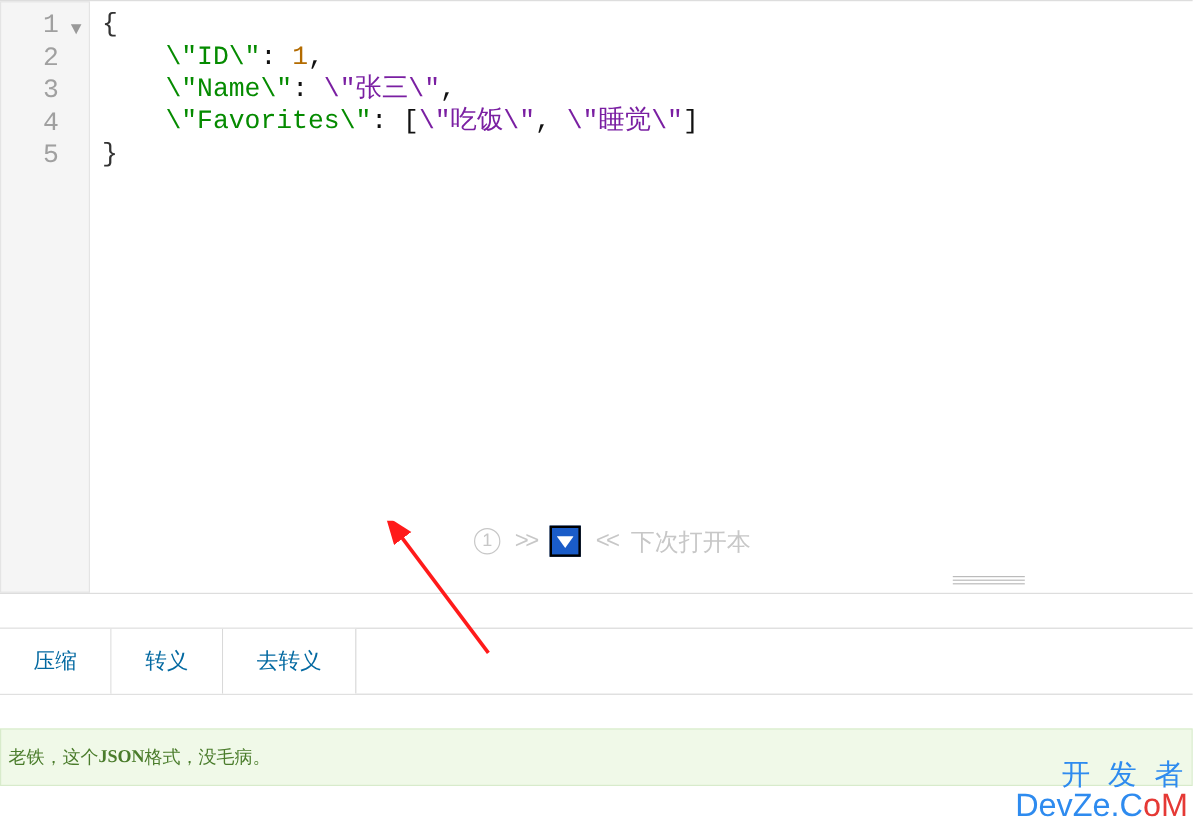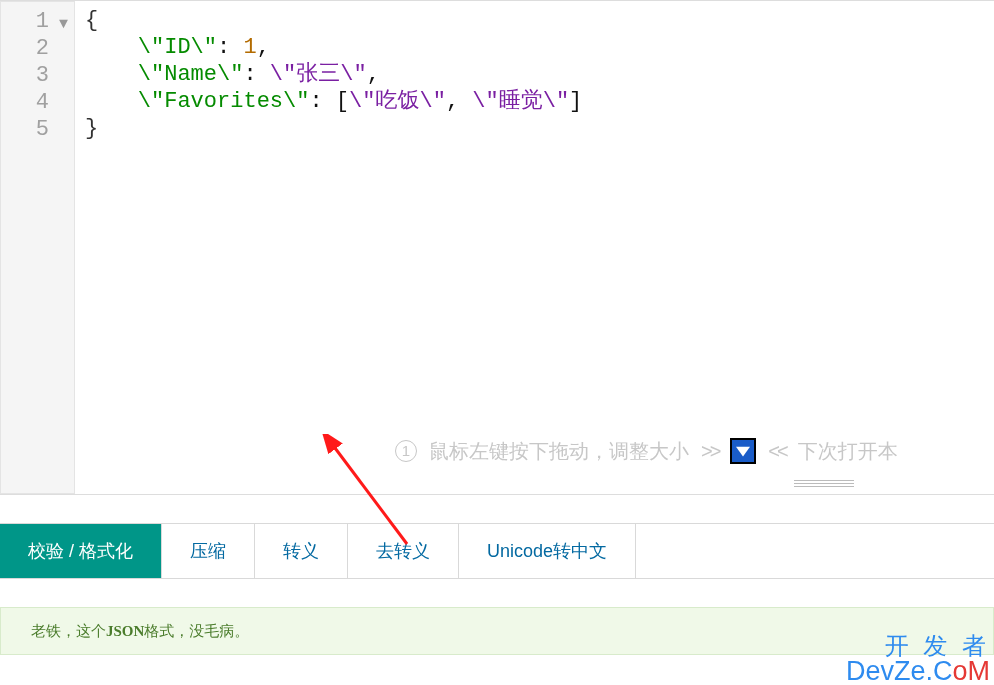--- a/index.html
+++ b/index.html
@@ -130,21 +130,21 @@
   .toolbar .btn.active { background: #009688; color: #fff; font-weight: 500; }
   .toolbar .btn.blue   { background: #2e8bef; color: #fff; border-right: none; flex-shrink: 0; }
 
   .status-bar {
     margin-top: 28px;
     height: 48px;
     background: #f0f9e8;
     border: 1px solid #d8ebcb;
     display: flex;
     align-items: center;
-    padding: 0 30px;
+    padding: 0 6px;
     font-size: 15px;
     color: #4a7c2b;
     position: relative;
   }
   .status-bar b { font-weight: bold; font-family: Liberation Serif, serif; }
 
   .watermark {
     position: absolute;
     right: 4px;
     bottom: 0;
@@ -174,21 +174,20 @@
   </div>
   <div class="code"><span class="tok-brace">{</span>
     <span class="tok-str">\"ID\"</span><span class="tok-punct">: </span><span class="tok-num">1</span><span class="tok-punct">,</span>
     <span class="tok-str">\"Name\"</span><span class="tok-punct">: </span><span class="tok-val">\"张三\"</span><span class="tok-punct">,</span>
     <span class="tok-str">\"Favorites\"</span><span class="tok-punct">: </span><span class="tok-punct">[</span><span class="tok-val">\"吃饭\"</span><span class="tok-punct">, </span><span class="tok-val">\"睡觉\"</span><span class="tok-punct">]</span>
 <span class="tok-brace">}</span>
   </div>
 
   <div class="hint-bar">
     <span class="circnum">1</span>
-    <span>鼠标左键按下拖动，调整大小</span>
     <span class="arrows">&gt;&gt;</span>
     <span class="blue-box">
       <svg viewBox="0 0 10 10">
           <polygon points="0,2 10,2 5,9" fill="#fff"></polygon>
         </svg>
     </span>
     <span class="arrows">&lt;&lt;</span>
     <span>下次打开本</span>
   </div>
 
@@ -202,25 +201,23 @@
 <svg class="arrow-svg" width="110" height="120">
   <defs>
     <marker id="ah" markerWidth="10" markerHeight="10" refX="2" refY="3" orient="auto">
       <path d="M0,0 L0,6 L8,3 z" fill="#ff1a1a"></path>
     </marker>
   </defs>
   <line x1="95" y1="110" x2="20" y2="10" stroke="#ff1a1a" stroke-width="3" marker-end="url(#ah)"></line>
 </svg>
 
 <div class="toolbar">
-  <div class="btn active">校验 / 格式化</div>
   <div class="btn">压缩</div>
   <div class="btn">转义</div>
   <div class="btn">去转义</div>
-  <div class="btn">Unicode转中文</div>
 </div>
 
 <div class="status-bar">
   <span>老铁，这个</span>
   <b>JSON</b>
   <span>格式，没毛病。</span>
 </div>
 
 <div class="watermark">
   <div class="zh">开 发 者</div>

